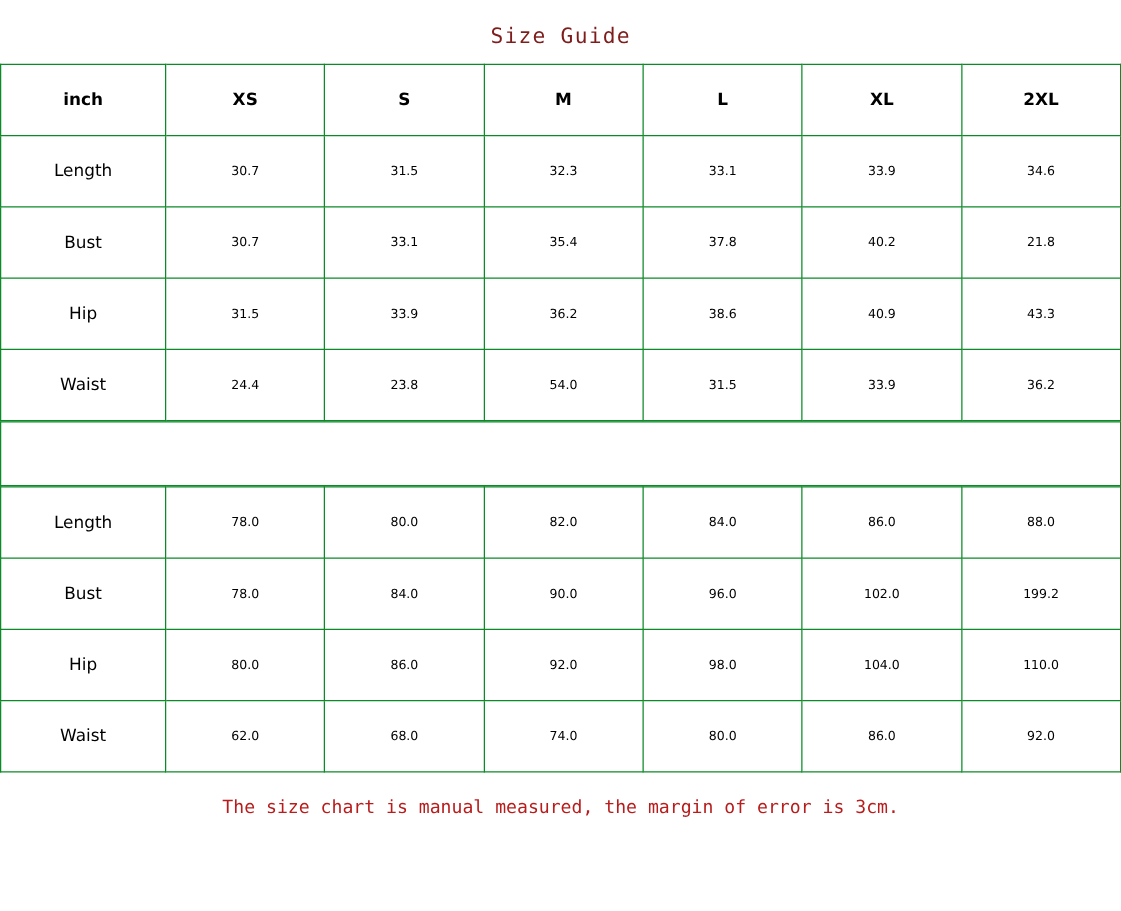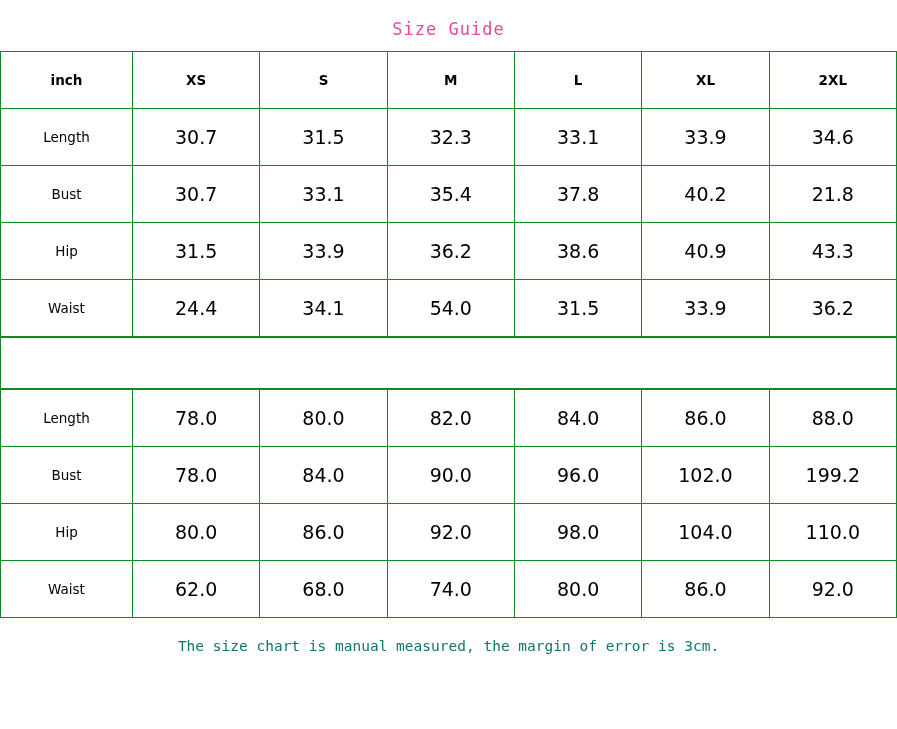--- a/index.html
+++ b/index.html
@@ -18,21 +18,21 @@
     width: 897px;
     height: 729px;
     position: relative;
     box-sizing: border-box;
   }
   .title {
     text-align: center;
     font-family: "DejaVu Sans Mono", monospace;
     font-size: 17px;
     letter-spacing: 1px;
-    color: #ec4899;
+    color: #7f1d1d;
     padding-top: 19px;
     padding-bottom: 12px;
   }
   table.size-table {
     border-collapse: collapse;
     width: 897px;
     table-layout: fixed;
   }
   table.size-table td {
     border: 1px solid #0d8a28;
@@ -47,36 +47,36 @@
     width: 131px;
     font-weight: normal;
     font-size: 13.5px;
   }
   table.size-table td.header-cell {
     font-weight: bold;
     font-size: 13.5px;
   }
   table.size-table td.data-cell {
     font-weight: normal;
-    font-size: 19px;
+    font-size: 10px;
   }
   .spacer {
     width: 897px;
     height: 52px;
     border-left: 1px solid #0d8a28;
     border-right: 1px solid #0d8a28;
     border-top: 1px solid #0d8a28;
     border-bottom: 1px solid #0d8a28;
     box-sizing: border-box;
   }
   .footnote {
     text-align: center;
     font-family: "DejaVu Sans Mono", monospace;
     font-size: 14.5px;
-    color: #0f766e;
+    color: #b91c1c;
     padding-top: 20px;
   }
   .tbl-wrap { width: 897px; }
 </style>
 </head>
 <body>
 
 <div class="page">
 
   <div class="title">Size Guide</div>
@@ -116,21 +116,21 @@
           <td class="data-cell">31.5</td>
           <td class="data-cell">33.9</td>
           <td class="data-cell">36.2</td>
           <td class="data-cell">38.6</td>
           <td class="data-cell">40.9</td>
           <td class="data-cell">43.3</td>
         </tr>
         <tr>
           <td class="label-col">Waist</td>
           <td class="data-cell">24.4</td>
-          <td class="data-cell">34.1</td>
+          <td class="data-cell">23.8</td>
           <td class="data-cell">54.0</td>
           <td class="data-cell">31.5</td>
           <td class="data-cell">33.9</td>
           <td class="data-cell">36.2</td>
         </tr>
       </tbody>
     </table>
   </div>
 
   <div class="spacer"></div>

